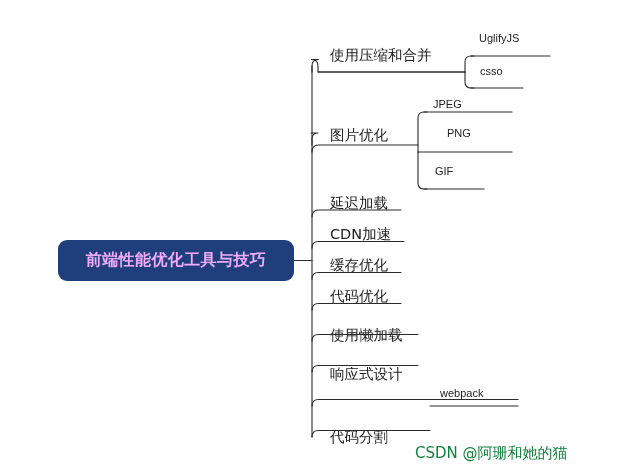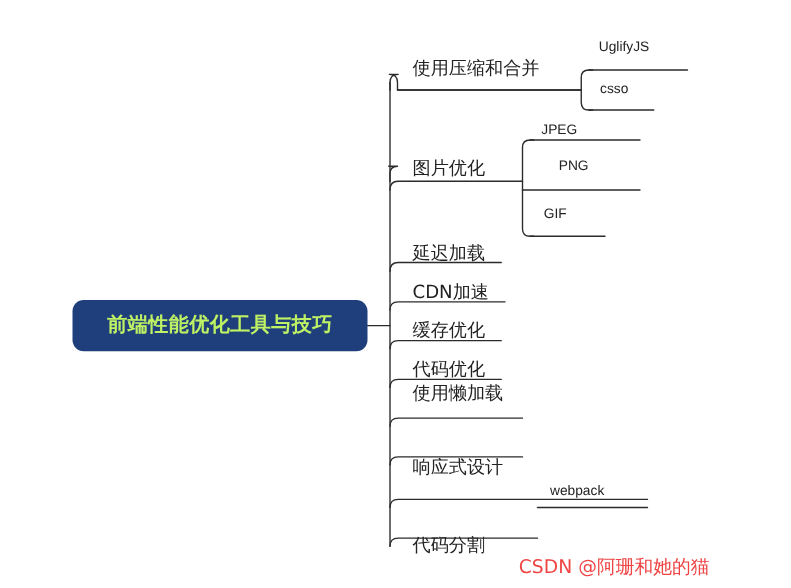--- a/index.html
+++ b/index.html
@@ -35,21 +35,21 @@
     width: 236px;
     height: 41px;
     background: #1F3E7C;
     border-radius: 9px;
     display: flex;
     align-items: center;
     justify-content: center;
     box-sizing: border-box;
   }
   .root-label {
-    color: #bef264;
+    color: #f0abfc;
     font-size: 16px;
     font-weight: bold;
     letter-spacing: 0.4px;
     white-space: nowrap;
     font-family: "DejaVu Sans", "Liberation Sans", sans-serif;
   }
 
   
   .node-label {
     position: absolute;
@@ -62,21 +62,21 @@
   .node-label.latin {
     font-family: "Liberation Sans", "DejaVu Sans", sans-serif;
     font-size: 11px;
   }
 
   
   .watermark {
     position: absolute;
     left: 415px;
     top: 444px;
-    color: #ef4444;
+    color: #15803d;
     font-size: 15px;
     white-space: nowrap;
     font-family: "DejaVu Sans", "Liberation Sans", sans-serif;
   }
 </style>
 </head>
 <body>
 
 <div id="canvas">
 
@@ -130,21 +130,21 @@
   <div class="node-label" style="left:330px; top:128px;text-align:center;">图片优化</div>
 
   <div class="node-label" style="left:330px; top:196px;">延迟加载</div>
 
   <div class="node-label" style="left:330px; top:227px;">CDN加速</div>
 
   <div class="node-label" style="left:330px; top:258px;">缓存优化</div>
 
   <div class="node-label" style="left:330px; top:289px;font-family:Liberation Serif, serif;">代码优化</div>
 
-  <div class="node-label" style="left:330px; top:308px;">使用懒加载</div>
+  <div class="node-label" style="left:330px; top:328px;">使用懒加载</div>
 
   <div class="node-label" style="left:330px; top:351px;margin-top:16px;">响应式设计</div>
 
   <div class="node-label" style="left:330px; top:385px;margin-top:45px;">代码分割</div>
 
 
   <div class="node-label latin" style="left:479px; top:33px;">UglifyJS</div>
 
   <div class="node-label latin" style="left:480px; top:66px;">csso</div>
 

